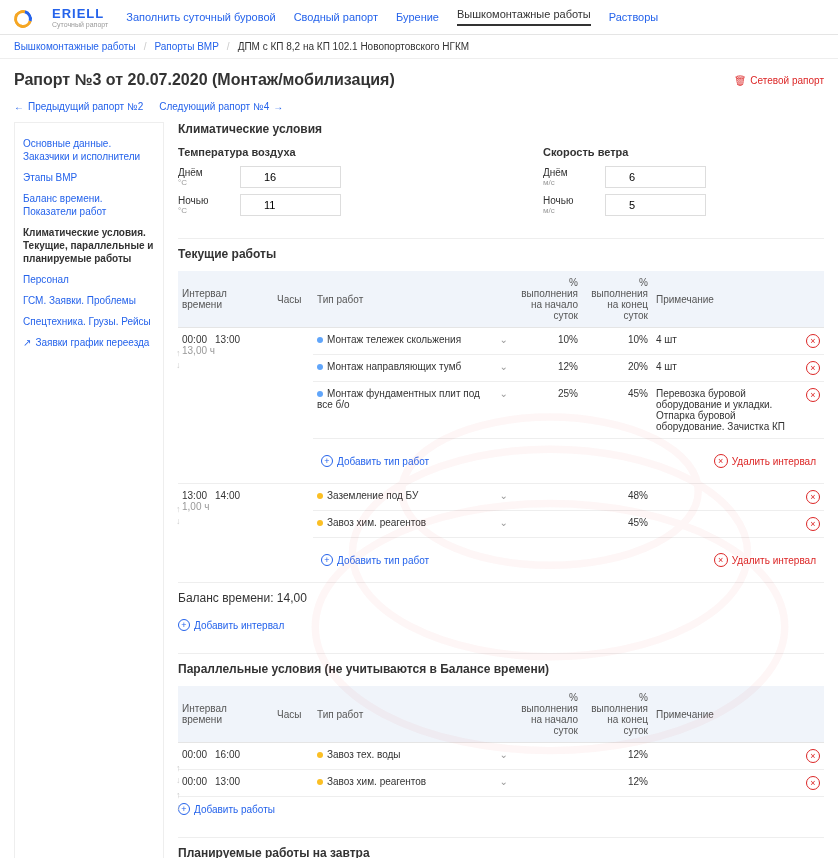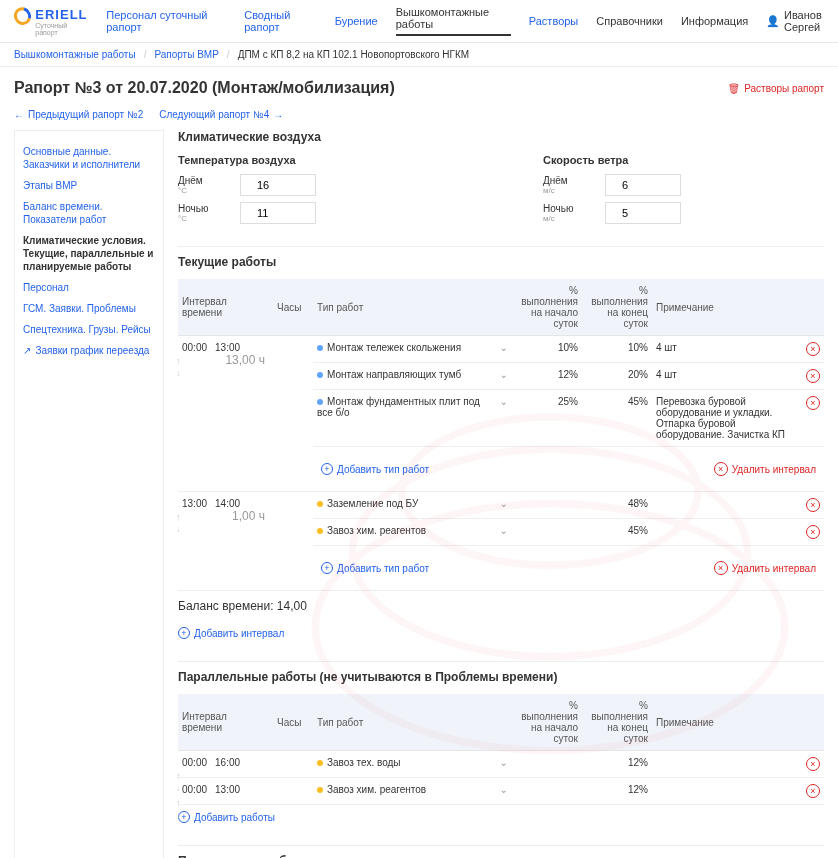--- a/index.html
+++ b/index.html
@@ -1,18 +1,18 @@
 <!DOCTYPE html>
 <html><head>
 <meta charset="utf-8">
 <style>
 *{box-sizing:border-box;margin:0;padding:0;font-family:-apple-system,Arial,sans-serif}
 body{background:#fff;font-size:11px;color:#333;width:838px}
 .top-nav{display:flex;align-items:center;padding:6px 14px;border-bottom:1px solid #e5e5e5;gap:18px}
-.logo{display:flex;align-items:flex-start;gap:4px}
+.logo{display:flex;align-items:flex-end;gap:20px}
 .logo-mark{width:18px;height:18px;border-radius:50%;border:3px solid #f5a623;border-right-color:#2563eb;transform:rotate(-30deg)}
 .logo-text{font-weight:700;color:#2563eb;font-size:13px;letter-spacing:1px}
 .logo-sub{font-size:7px;color:#999}
 .nav-link{color:#2563eb;font-size:11px;cursor:pointer}
 .nav-link.active{color:#333;font-weight:500;border-bottom:2px solid #333;padding-bottom:4px}
 .nav-right{margin-left:auto;display:flex;gap:18px;align-items:center}
 .user{color:#333;display:flex;align-items:center;gap:4px}
 .breadcrumb{display:flex;padding:6px 14px;gap:8px;font-size:10px;border-bottom:1px solid #eee}
 .bc-link{color:#2563eb}
 .bc-sep{color:#ccc}
@@ -29,28 +29,28 @@
 .side-item.ext{display:flex;gap:4px}
 .main{flex:1}
 .section{margin-bottom:16px}
 .section-title{font-weight:600;font-size:12px;margin-bottom:10px}
 .sub-title{font-weight:600;font-size:11px;margin-bottom:8px}
 .climate{display:flex;gap:84px}
 .climate-col{flex:1}
 .field-row{display:flex;align-items:center;margin-bottom:6px;gap:12px}
 .field-label{width:50px;font-size:10px}
 .field-label small{display:block;color:#999;font-size:8px}
-.input{border:1px solid #ddd;padding:4px 16px;width:76px;font-size:11px}
+.input{border:1px solid #ddd;padding:4px 23px;width:101px;font-size:11px}
 table{width:100%;border-collapse:collapse;font-size:10px}
 th{background:#f0f4fa;text-align:left;padding:6px 4px;font-weight:500;color:#555;border-bottom:1px solid #e5e5e5}
 td{padding:6px 4px;border-bottom:1px solid #eee;vertical-align:top}
 .time-cell{width:95px;position:relative}
 .time-pair{display:flex;gap:8px}
 .time-pair span{font-weight:500}
-.dur{font-size:12px;color:#999;text-align:right;padding-right:4px}
+.dur{font-size:10px;color:#999;padding-right:4px}
 .arrows{position:absolute;left:-2px;top:20px;display:flex;flex-direction:column;color:#ccc;font-size:9px;gap:2px}
 .dot{width:6px;height:6px;border-radius:50%;display:inline-block;margin-right:4px}
 .dot-blue{background:#60a5fa}
 .dot-yellow{background:#fbbf24}
 .chev{color:#999;cursor:pointer}
 .del-x{color:#dc2626;border:1px solid #dc2626;border-radius:50%;width:14px;height:14px;display:inline-flex;align-items:center;justify-content:center;font-size:9px;cursor:pointer}
 .add-link{color:#2563eb;display:inline-flex;align-items:center;gap:4px;padding:6px 0;font-size:10px}
 .add-icon{border:1px solid #2563eb;border-radius:50%;width:12px;height:12px;display:inline-flex;align-items:center;justify-content:center;font-size:9px}
 .del-range{color:#dc2626;display:inline-flex;align-items:center;gap:4px;font-size:10px}
 .row-actions{display:flex;justify-content:space-between;padding:4px 4px}
@@ -72,48 +72,40 @@
 </div>
 
 <div class="top-nav">
   <div class="logo">
     <div class="logo-mark"></div>
     <div>
       <div class="logo-text">ERIELL</div>
       <div class="logo-sub">Суточный рапорт</div>
     </div>
   </div>
-  <span class="nav-link">Персонал суточный рапорт</span>
+  <span class="nav-link">Заполнить суточный буровой</span>
   <span class="nav-link">Сводный рапорт</span>
   <span class="nav-link">Бурение</span>
   <span class="nav-link active">Вышкомонтажные работы</span>
   <span class="nav-link">Растворы</span>
-  <div class="nav-right">
-    <span class="nav-link" style="color:#333">Справочники</span>
-    <span class="nav-link" style="color:#333">Информация</span>
-    <span class="user">
-        <span>👤</span>
-        <span>Иванов Сергей</span>
-      </span>
-  </div>
 </div>
 
 <div class="breadcrumb">
   <span class="bc-link">Вышкомонтажные работы</span>
   <span class="bc-sep">/</span>
   <span class="bc-link">Рапорты ВМР</span>
   <span class="bc-sep">/</span>
   <span class="bc-current">ДПМ с КП 8,2 на КП 102.1 Новопортовского НГКМ</span>
 </div>
 
 <div class="header">
   <div class="title">Рапорт №3 от 20.07.2020 (Монтаж/мобилизация)</div>
   <div class="delete-link">
     <span>🗑</span>
-      <span>Растворы рапорт</span>
+      <span>Сетевой рапорт</span>
   </div>
 </div>
 
 <div class="nav-reports">
   <span class="nav-rep">
       <span>←</span>
       <span>Предыдущий рапорт №2</span>
     </span>
   <span class="nav-rep">
       <span>Следующий рапорт №4</span>
@@ -131,21 +123,21 @@
     <div class="side-item">ГСМ. Заявки. Проблемы</div>
     <div class="side-item">Спецтехника. Грузы. Рейсы</div>
     <div class="side-item ext">
         <span>↗</span>
         <span>Заявки график переезда</span>
       </div>
   </div>
 
   <div class="main">
     <div class="section">
-      <div class="section-title">Климатические воздуха</div>
+      <div class="section-title">Климатические условия</div>
       <div class="climate">
         <div class="climate-col">
           <div class="sub-title">Температура воздуха</div>
           <div class="field-row">
             <div class="field-label"><span>Днём</span><small>°C</small></div>
             <input class="input" value="16" style="">
           </div>
           <div class="field-row">
             <div class="field-label"><span>Ночью</span><small>°C</small></div>
             <input class="input" value="11" style="">
@@ -266,21 +258,21 @@
       </table>
       <div class="balance">Баланс времени: 14,00</div>
       <div class="add-link">
           <span class="add-icon">+</span>
           <span>Добавить интервал</span>
         </div>
     </div>
     <hr>
 
     <div class="section">
-      <div class="section-title">Параллельные работы (не учитываются в Проблемы времени)</div>
+      <div class="section-title">Параллельные условия (не учитываются в Балансе времени)</div>
       <table>
         <thead>
             <tr>
           <th style="width:95px">Интервал времени</th>
           <th style="width:40px">Часы</th>
           <th>Тип работ</th>
           <th style="width:16px"></th>
           <th style="width:70px" class="pct">% выполнения на начало суток</th>
           <th style="width:70px" class="pct">% выполнения на конец суток</th>
           <th style="width:150px">Примечание</th>

